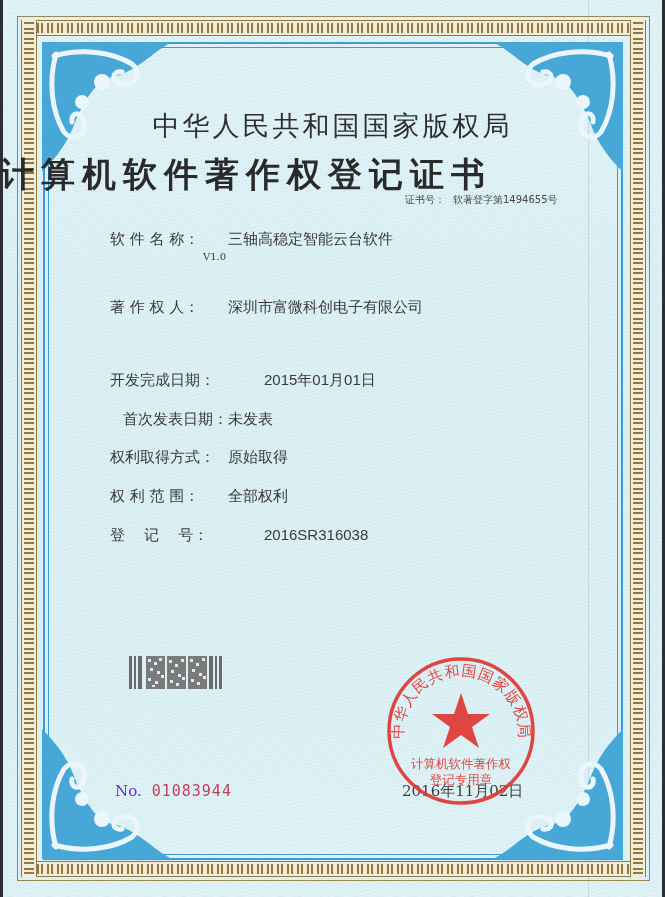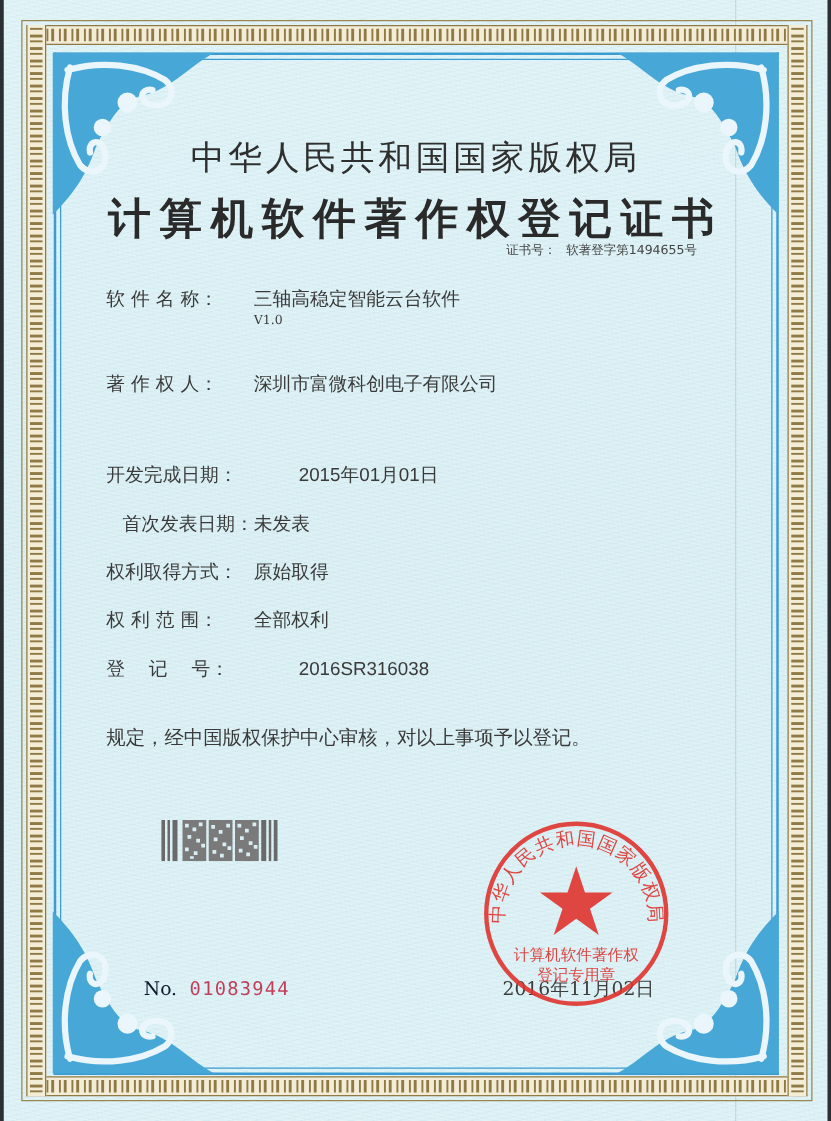--- a/index.html
+++ b/index.html
@@ -48,43 +48,43 @@
       background-repeat: no-repeat, no-repeat, repeat-y;
     }
     .blue-line { position:absolute; background:#3c9bd0; }
     .corner { position:absolute; width:140px; height:140px; }
     .title1 {
       position:absolute; left:0; width:665px; top:108px; text-align:center;
       font-size:27px; letter-spacing:3px; color:#2f2f2f;
       font-family: "DejaVu Sans", "Liberation Sans", sans-serif;
     }
     .title2 {
-      position:absolute; left:0; width:665px; top:152px; text-align:center;
+      position:absolute; left:0; width:665px; top:152px; text-align:left;
       font-size:34px; letter-spacing:7px; color:#2a2a2a; font-weight:bold;
     }
     .cert-no {
       position:absolute; left:405px; top:193px; font-size:10px; color:#444;
       font-family: "DejaVu Sans", "Liberation Sans", sans-serif;
     }
     .cert-no span + span { margin-left:8px; }
     .field { position:absolute; left:85px; font-size:15px; color:#3a3a3a; }
-    .field .lbl { display:inline-block; width:118px; font-family: "DejaVu Sans", "Liberation Sans", sans-serif; }
+    .field .lbl { display:inline-block; width:118px; font-family: "DejaVu Sans", "Liberation Sans", sans-serif; margin-left: 25px; }
     .field .val { display:inline-block; font-family: Liberation Mono, monospace; }
     .field .val.serif { font-family: Liberation Sans, sans-serif; margin-left: 36px; }
     .version { position:absolute; left:203px; top:251px; font-size:10px; font-family:"DejaVu Serif","Liberation Serif",serif; }
     .para {
       position:absolute; left:85px; width:510px; font-size:15.5px; line-height:40px;
       font-family: "DejaVu Sans", "Liberation Sans", sans-serif; color:#3a3a3a;
     }
     .para .p1 { text-indent:32px; }
     .barcode {
       position:absolute; left:129px; top:656px; width:95px; height:33px;
     }
     .no-line { position:absolute; left:115px; top:782px; font-size:15px; }
-    .no-line .no-lbl { font-family:"DejaVu Serif","Liberation Serif",serif; color:#0f172a; }
+    .no-line .no-lbl { font-family:"DejaVu Serif","Liberation Serif",serif; color:#6d28d9; }
     .no-line .no-val { font-family:"DejaVu Sans Mono","Liberation Mono",monospace; color:#c0405a; margin-left:10px; letter-spacing:1px; }
     .date { position:absolute; left:402px; top:782px; font-size:15px; font-family:"DejaVu Serif","Liberation Serif",serif; color:#3d3d3d; }
     .seal { position:absolute; left:385px; top:655px; width:152px; height:152px; }
     .fold { position:absolute; left:588px; top:0; width:1px; height:897px; background:rgba(120,150,160,0.25); }
   </style>
 </head>
 <body>
 
 <div class="paper"></div>
 <div class="edge-left"></div>
@@ -159,21 +159,20 @@
   <span class="lbl">权利取得方式：</span><span class="val">原始取得</span>
 </div>
 <div class="field" style="top:487px;">
   <span class="lbl">权 利 范 围：</span><span class="val">全部权利</span>
 </div>
 <div class="field" style="top:526px;">
   <span class="lbl" style="white-space:pre;">登    记    号：</span><span class="val serif">2016SR316038</span>
 </div>
 
 <div class="para" style="top:570px;">
-  <div>规定，经中国版权保护中心审核，对以上事项予以登记。</div>
 </div>
 
 <svg class="barcode" viewBox="0 0 95 33">
   <rect x="0" y="0" width="3" height="33" fill="#6a6a6a"></rect>
   <rect x="5" y="0" width="2" height="33" fill="#6a6a6a"></rect>
   <rect x="9" y="0" width="4" height="33" fill="#6a6a6a"></rect>
   <rect x="17" y="0" width="19" height="33" fill="#7a7a7a"></rect>
   <rect x="38" y="0" width="19" height="33" fill="#7a7a7a"></rect>
   <rect x="59" y="0" width="19" height="33" fill="#7a7a7a"></rect>
   <g fill="#d8eef3">

